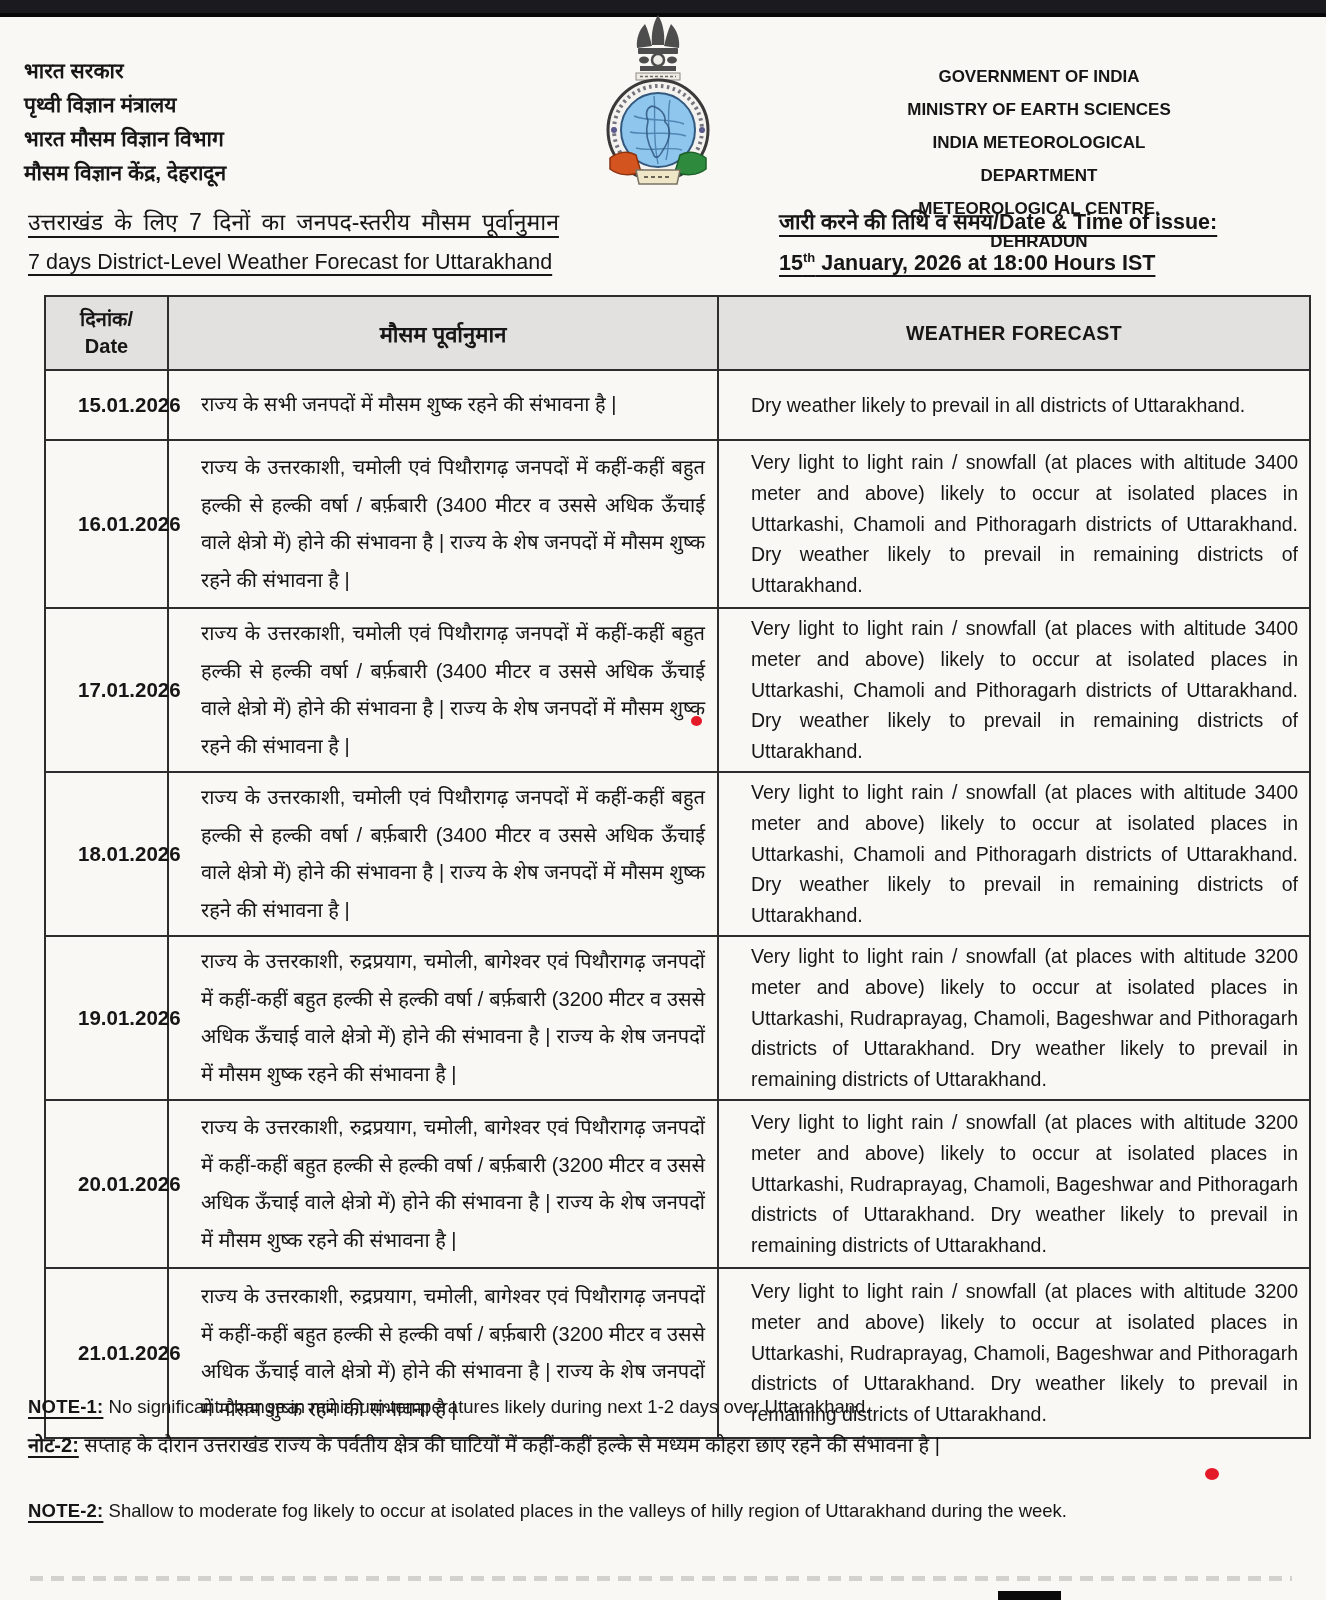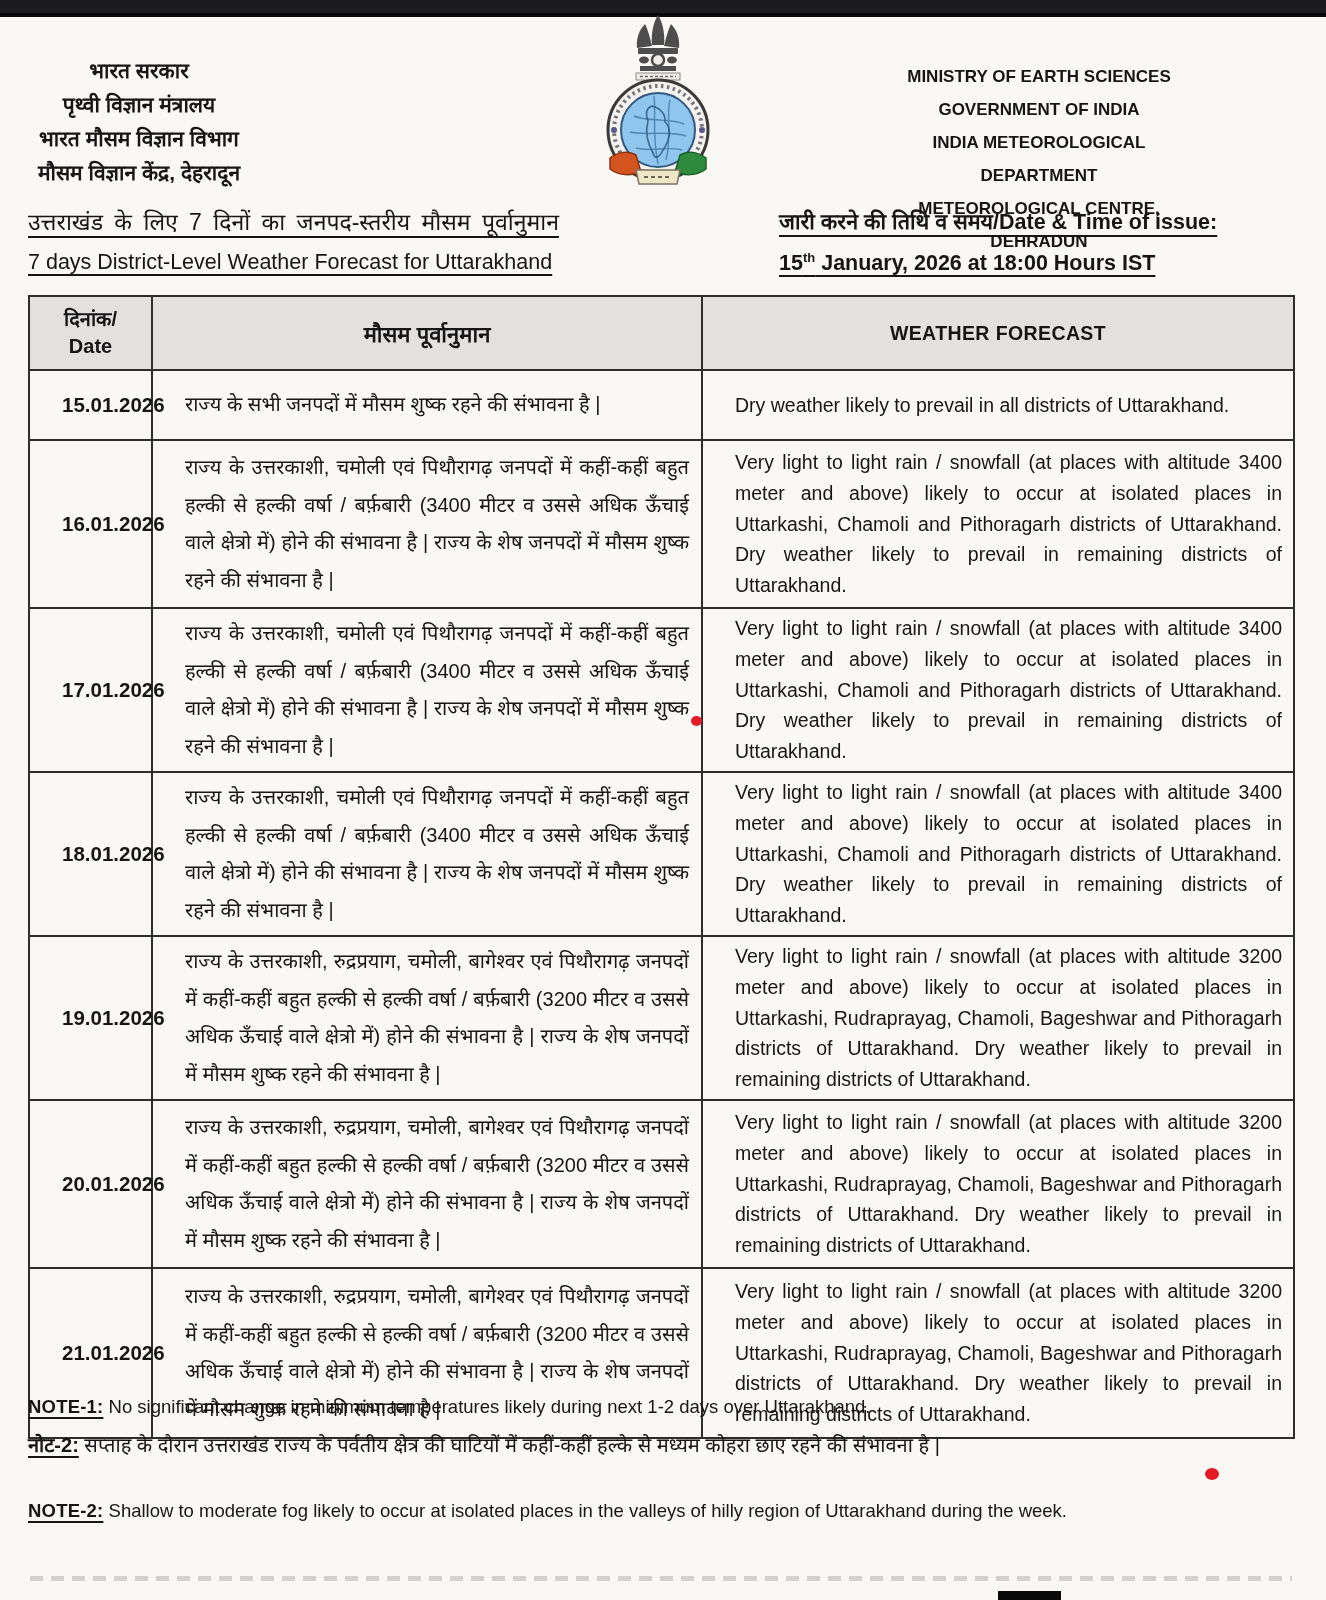--- a/index.html
+++ b/index.html
@@ -4,40 +4,40 @@
 <style>
   html,body{margin:0;padding:0;}
   body{
     width:1326px;height:1600px;position:relative;overflow:hidden;
     background:#faf8f5;color:#161616;
     font-family:"Liberation Sans","DejaVu Sans",sans-serif;
   }
   .topbar{position:absolute;top:0;left:0;width:1326px;height:13px;
     background:#1a1a1f;border-bottom:4px solid #08080a;}
   
-  .org-left{position:absolute;top:54px;left:24px;width:230px;text-align:center;
+  .org-left{position:absolute;top:54px;left:24px;width:230px;text-align:left;
     font-weight:bold;font-size:21px;line-height:34px;}
   .org-right{position:absolute;top:60px;left:898px;width:282px;text-align:center;
     font-weight:bold;font-size:17px;line-height:33px;}
   
   .logo{position:absolute;left:596px;top:12px;width:124px;height:190px;}
   
   .title-block{position:absolute;top:206px;left:28px;width:562px;font-weight:normal;}
   .title-hi{font-size:23px;line-height:32px;word-spacing:5px;
     text-decoration:underline;text-decoration-thickness:2px;text-underline-offset:6px;}
   .title-en{font-size:21.5px;margin-top:12px;
     text-decoration:underline;text-decoration-thickness:2px;text-underline-offset:5px;}
   .issue-block{position:absolute;top:206px;left:779px;width:480px;font-weight:bold;}
   .issue-label{font-size:21.5px;line-height:32px;
     text-decoration:underline;text-decoration-thickness:2px;text-underline-offset:6px;}
   .issue-value{font-size:21.5px;margin-top:12px;
     text-decoration:underline;text-decoration-thickness:2px;text-underline-offset:5px;}
   .issue-value sup{font-size:13px;}
   
-  table.forecast{position:absolute;top:295px;left:28px;width:1265px;
+  table.forecast{position:absolute;top:295px;left:44px;width:1265px;
     border-collapse:collapse;table-layout:fixed;}
   table.forecast col.c-date{width:123px;}
   table.forecast col.c-hi{width:550px;}
   table.forecast col.c-en{width:592px;}
   table.forecast th,table.forecast td{border:2px solid #2d2d2d;vertical-align:middle;padding-left:32px;}
   table.forecast thead th{background:#e3e1e0;height:68px;padding:2px;}
   .th-date{font-size:20px;line-height:27px;font-weight:bold;}
   .th-hi{font-size:22px;font-weight:bold;}
   .th-en{font-size:19.5px;font-weight:bold;letter-spacing:.4px;margin-left:39px;}
   td.td-date{text-align:center;font-weight:bold;font-size:20.5px;}
@@ -109,22 +109,22 @@
   </g>
   <path d="M56 94 C64 96 70 102 69 110 C76 116 74 128 67 138 C63 146 59 148 57 141 C52 132 49 120 52 109 C49 101 51 96 56 94 Z" fill="none" stroke="#2f567c" stroke-width="1.6" opacity=".85"></path>
 
   <path d="M14 146 C22 140 32 138 40 143 L45 160 C35 164 23 164 14 157 Z" fill="#d4541f" stroke="#8a3210" stroke-width="1.5"></path>
   <path d="M110 146 C102 140 92 138 84 143 L79 160 C89 164 101 164 110 157 Z" fill="#2e8b3d" stroke="#1c5f27" stroke-width="1.5"></path>
   <path d="M40 158 L84 158 L81 172 L43 172 Z" fill="#efe6c8" stroke="#7a7363" stroke-width="1.5"></path>
   <line x1="48" y1="165" x2="76" y2="165" stroke="#6b6455" stroke-width="2" stroke-dasharray="4 3"></line>
 </svg>
 
 <div class="org-right">
+  <div>GOVERNMENT OF INDIA</div>
   <div>MINISTRY OF EARTH SCIENCES</div>
-  <div>GOVERNMENT OF INDIA</div>
   <div>INDIA METEOROLOGICAL DEPARTMENT</div>
   <div>METEOROLOGICAL CENTRE, DEHRADUN</div>
 </div>
 
 <div class="title-block">
   <div class="title-hi">उत्तराखंड के लिए 7 दिनों का जनपद-स्तरीय मौसम पूर्वानुमान</div>
   <div class="title-en">7 days District-Level Weather Forecast for Uttarakhand</div>
 </div>
 
 <div class="issue-block">

